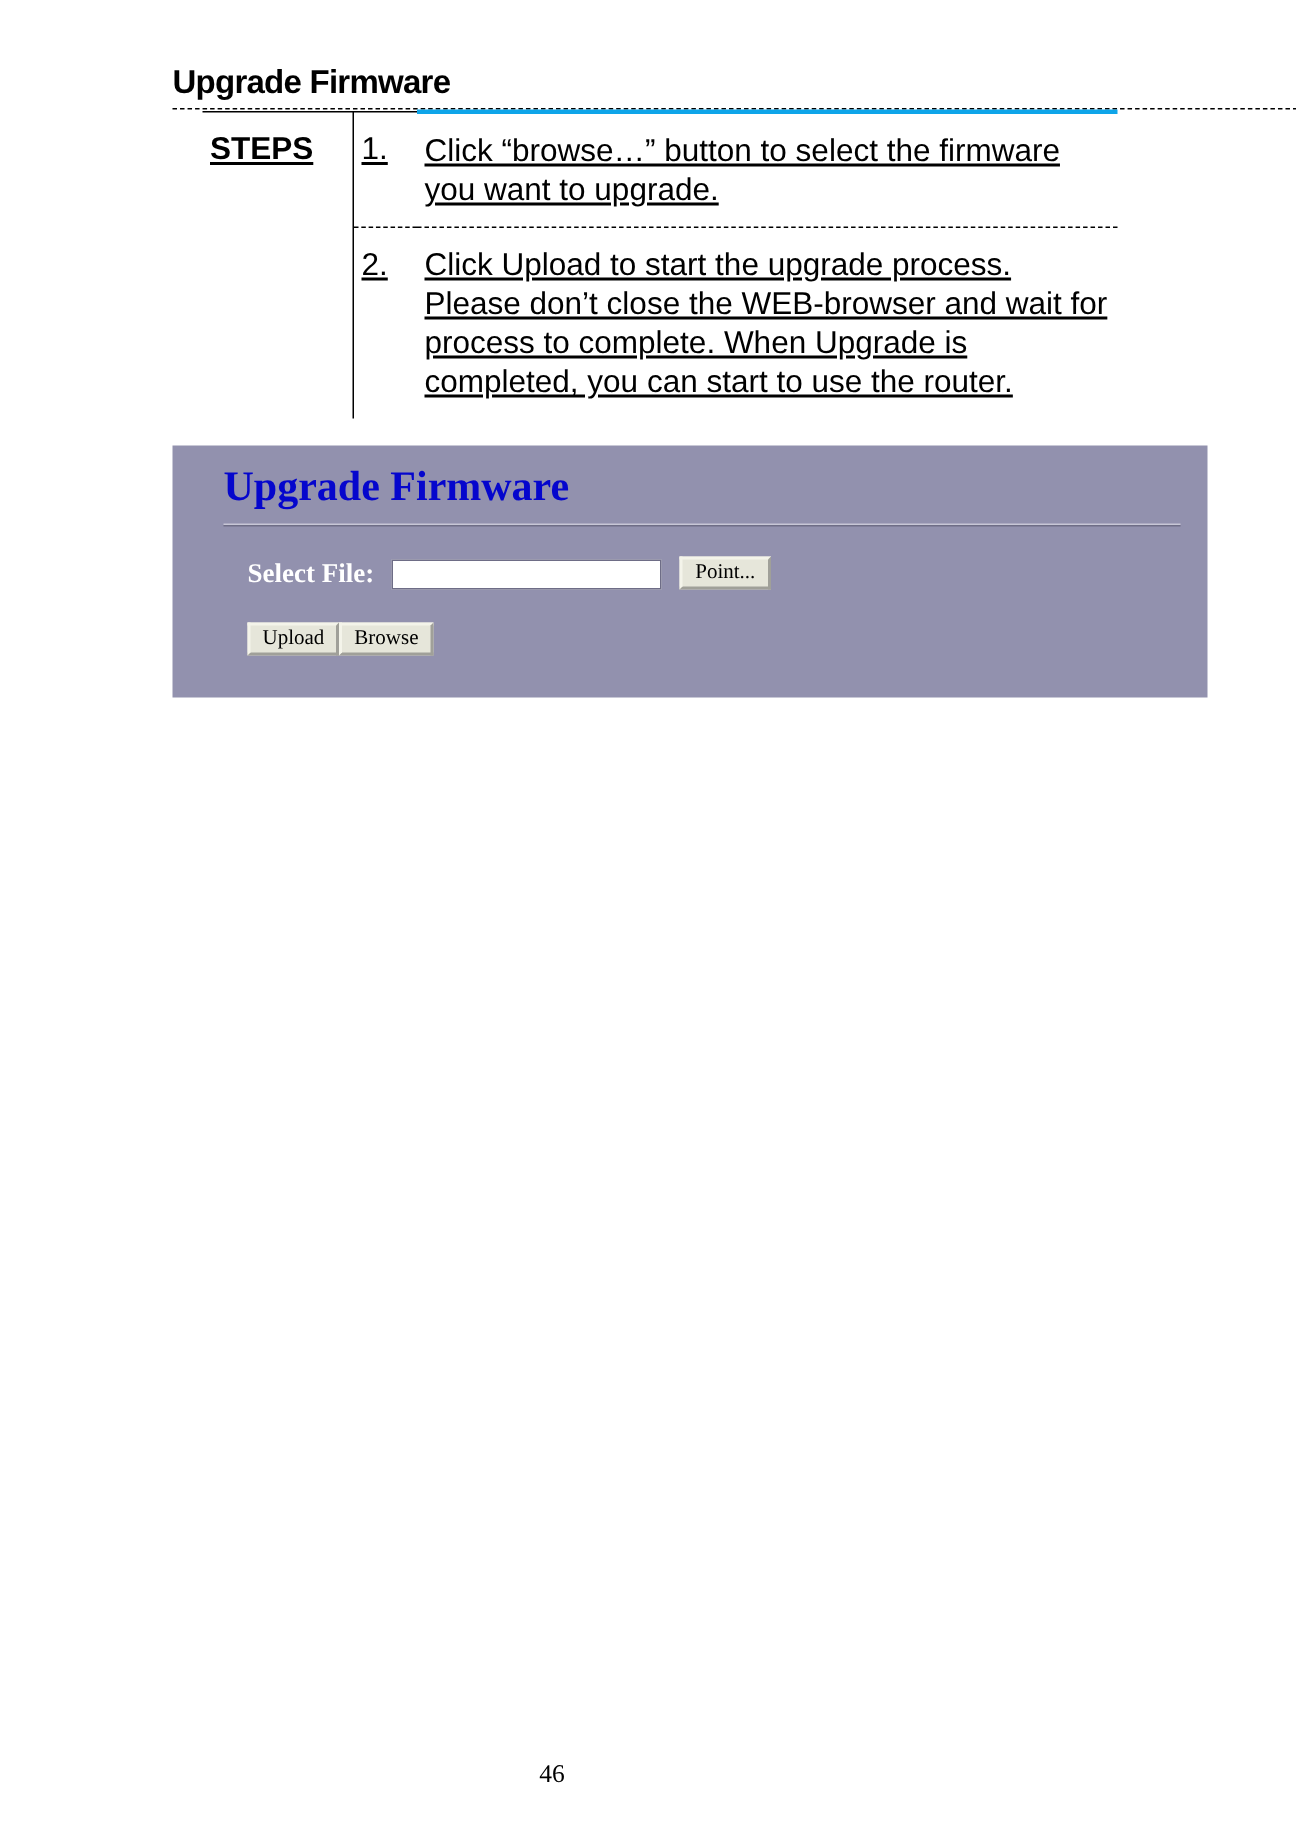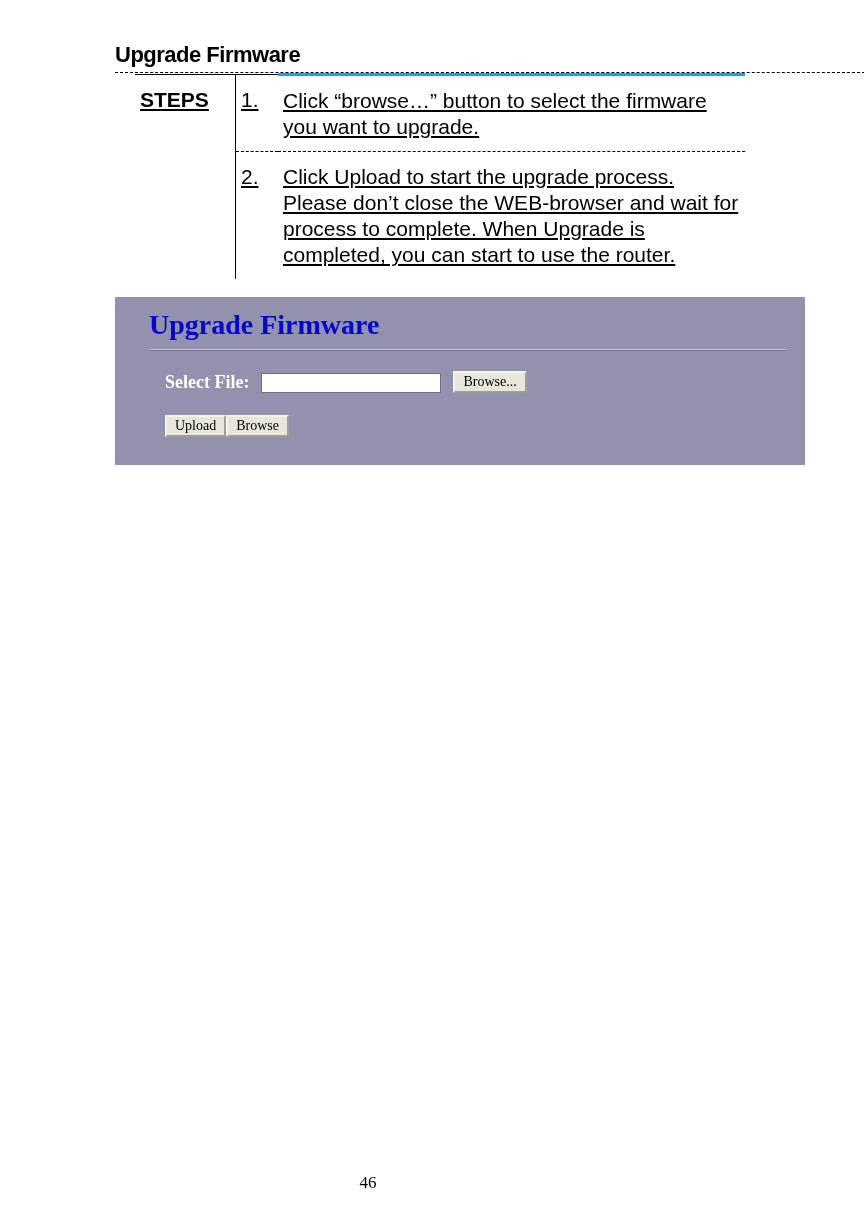--- a/index.html
+++ b/index.html
@@ -158,21 +158,21 @@
     </tr>
   </tbody>
     </table>
 
   <div class="screenshot-panel">
     <div class="panel-title">Upgrade Firmware</div>
     <hr class="panel-hr">
     <div class="select-row">
       <span class="select-label">Select File:</span>
       <input class="file-input" type="text" value="" style="">
-      <button class="old-button">Browse...</button>
+      <button class="old-button">Point...</button>
     </div>
     <div class="button-row">
       <button class="old-button">Upload</button>
       <button class="old-button">Browse</button>
     </div>
   </div>
 </div>
 
 <div class="page-number">46</div>
 

